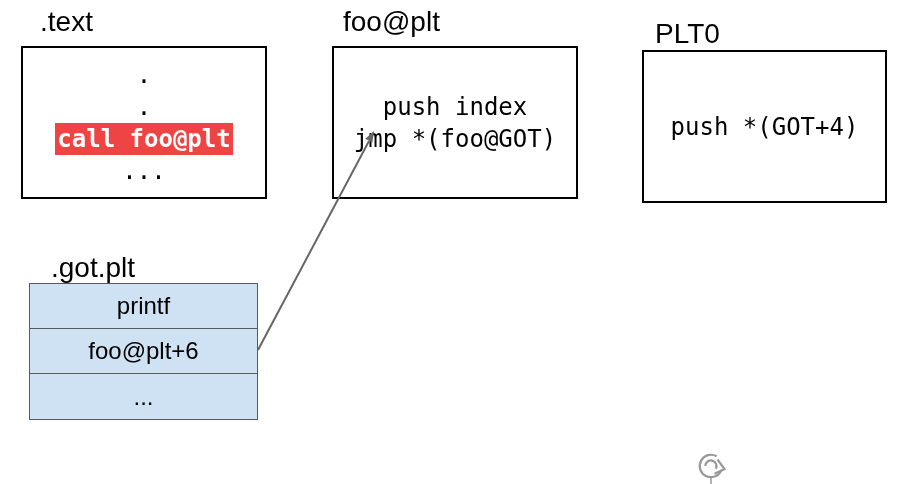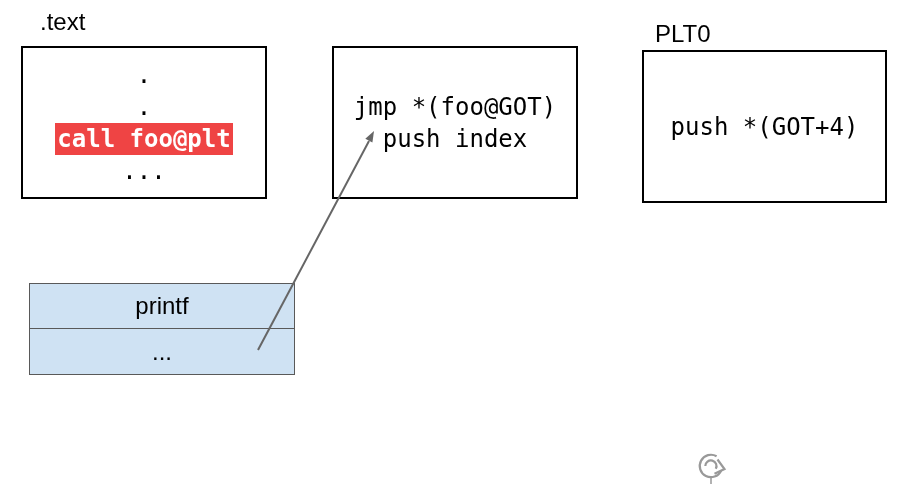--- a/index.html
+++ b/index.html
@@ -6,21 +6,21 @@
   .canvas{
     position:relative;
     width:908px;height:484px;
     background:#ffffff;
     overflow:hidden;
     font-family:"Liberation Sans",sans-serif;
     color:#000;
   }
   .sec-label{
     position:absolute;
-    font-size:24px;
+    font-size:28px;
     line-height:28px;
     color:#000;
     white-space:nowrap;
   }
   .box{
     position:absolute;
     background:#ffffff;
     border:2px solid #000000;
     box-sizing:border-box;
     display:flex;
@@ -41,21 +41,21 @@
     background:#ef4444;
     color:#ffffff;
     font-weight:bold;
     padding:0 2px;
     height:32px;
     line-height:32px;
   }
   .got-table{
     position:absolute;
     left:29px;top:283px;
-    width:266px;
+    width:229px;
     border:1.5px solid #595959;
     box-sizing:border-box;
   }
   .got-row{
     height:45px;
     background:#cfe2f3;
     border-bottom:1.5px solid #595959;
     box-sizing:border-box;
     display:flex;
     align-items:center;
@@ -75,32 +75,35 @@
 <div class="canvas">
 
   <div class="sec-label" style="left:40px;top:8px">.text</div>
   <div class="box" style="left:21px;top:46px;width:246px;height:153px">
     <div class="code-line">.</div>
     <div class="code-line">.</div>
     <div class="code-line"><span class="hl">call foo@plt</span></div>
     <div class="code-line">...</div>
   </div>
 
+  <div class="sec-label" style="left:343px;top:8px">foo@plt</div>
   <div class="box" style="left:332px;top:46px;width:246px;height:153px">
+    <div class="code-line">push index</div>
     <div class="code-line">jmp *(foo@GOT)</div>
-    <div class="code-line">push index</div>
   </div>
 
   <div class="sec-label" style="left:655px;top:20px">PLT0</div>
   <div class="box" style="left:642px;top:50px;width:245px;height:153px">
     <div class="code-line">push *(GOT+4)</div>
   </div>
 
+  <div class="sec-label" style="left:51px;top:254px">.got.plt</div>
   <div class="got-table">
     <div class="got-row">printf</div>
+    <div class="got-row">foo@plt+6</div>
     <div class="got-row">...</div>
   </div>
 
   <svg class="overlay" width="908" height="484" viewBox="0 0 908 484">
     <line x1="258" y1="350" x2="369" y2="141" stroke="#666666" stroke-width="2"></line>
     <polygon points="374,131 372.4,142.6 365.3,138.8" fill="#666666"></polygon>
   </svg>
 
   <svg class="overlay" style="left:691px;top:447px" width="40" height="37" viewBox="0 0 40 37">
     <path d="M 25.6 9.3 A 11.2 11.2 0 1 0 30.1 23.7" fill="none" stroke="#999999" stroke-width="2.2"></path>

